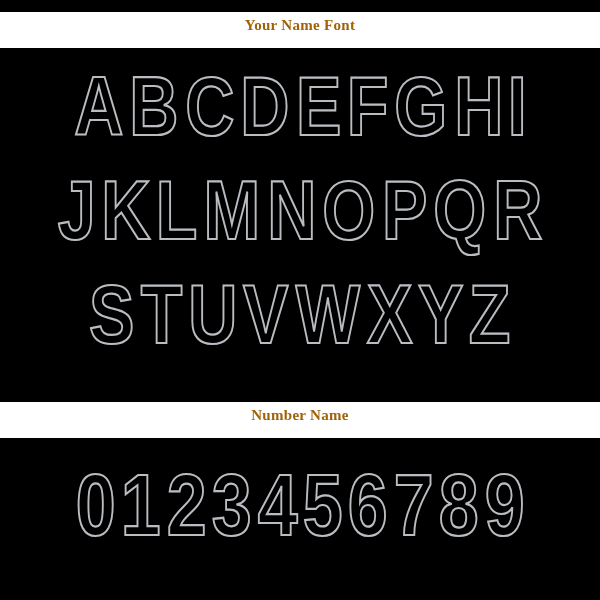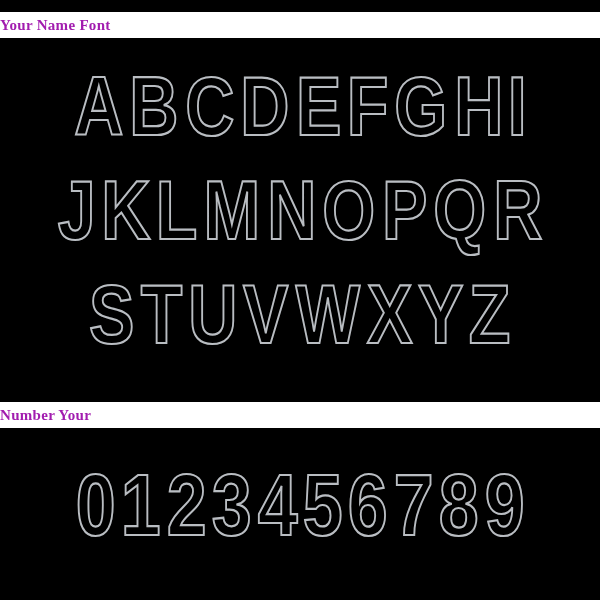--- a/index.html
+++ b/index.html
@@ -18,27 +18,28 @@
     width: 600px;
     height: 600px;
     background: #000000;
     box-sizing: border-box;
   }
   .header-band {
     position: absolute;
     left: 0;
     width: 600px;
     background: #ffffff;
-    color: #a21caf;
+    color: #a16207;
+    text-align: center;
     font-family: "Liberation Serif", serif;
     font-size: 15px;
     font-weight: 700;
     letter-spacing: 0.3px;
     line-height: 26px;
-    height: 26px;
+    height: 36px;
   }
   #name-band { top: 12px; }
   #number-band { top: 402px; }
 
   .glyph-block {
     position: absolute;
     left: 0;
     width: 600px;
     box-sizing: border-box;
   }
@@ -123,21 +124,21 @@
       <span class="glyph">T</span>
       <span class="glyph">U</span>
       <span class="glyph">V</span>
       <span class="glyph">W</span>
       <span class="glyph">X</span>
       <span class="glyph">Y</span>
       <span class="glyph">Z</span>
     </div>
   </div>
 
-  <div class="header-band" id="number-band">Number Your</div>
+  <div class="header-band" id="number-band">Number Name</div>
 
   <div class="glyph-block" id="numbers-block">
     <div class="glyph-row" id="row-n">
       <span class="glyph">0</span>
       <span class="glyph">1</span>
       <span class="glyph">2</span>
       <span class="glyph">3</span>
       <span class="glyph">4</span>
       <span class="glyph">5</span>
       <span class="glyph">6</span>

